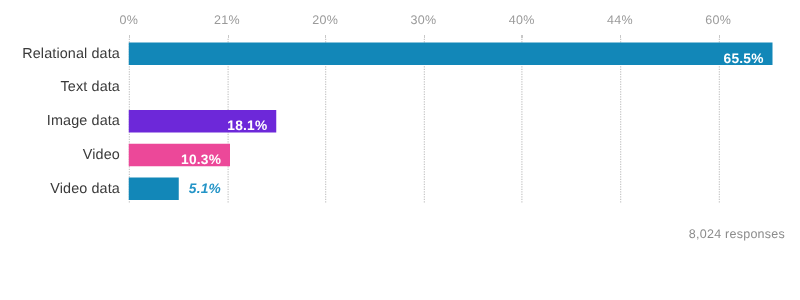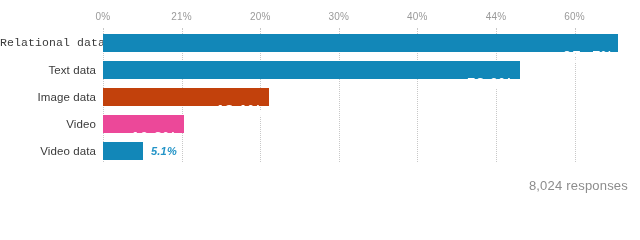--- a/index.html
+++ b/index.html
@@ -54,25 +54,25 @@
   }
   .bar{
     position:absolute;
     left:103px;
     top:0;
     height:18px;
     background:#1287b8;
   }
   .bar-value-in{
     position:absolute;
-    top:15px;
+    top:4px;
     height:18px;
     line-height:18px;
     right:7px;
-    font-size:16px;
+    font-size:11px;
     font-weight:bold;
     color:#ffffff;
     white-space:nowrap;
     letter-spacing:0.2px;
   }
   .bar-value-out{
     position:absolute;
     top:0;
     height:18px;
     line-height:18px;
@@ -80,21 +80,21 @@
     font-weight:bold;
     color:#2394c7;
     white-space:nowrap;
     letter-spacing:0.2px;
   }
   
   .footer-note{
     position:absolute;
     right:12px;
     bottom:10px;
-    font-size:13px;
+    font-size:10px;
     color:#8c8c8c;
     white-space:nowrap;
     letter-spacing:0.2px;
   }
 </style>
 </head>
 <body>
 
 <div id="chart">
     <div class="gridline" style="left: 103px;"></div>
@@ -104,35 +104,32 @@
     <div class="gridline" style="left: 260.2px;"></div>
     <div class="tick-label" style="left: 260.2px;">20%</div>
     <div class="gridline" style="left: 338.8px;"></div>
     <div class="tick-label" style="left: 338.8px;">30%</div>
     <div class="gridline" style="left: 417.4px;"></div>
     <div class="tick-label" style="left: 417.4px;">40%</div>
     <div class="gridline" style="left: 496px;"></div>
     <div class="tick-label" style="left: 496px;">44%</div>
     <div class="gridline" style="left: 574.6px;"></div>
     <div class="tick-label" style="left: 574.6px;">60%</div>
-    <div class="row" style="top: 34px; font-family: Liberation Mono, monospace;">
+    <div class="row" style="top: 34px;">
       <div class="cat-label">Relational data</div>
       <div class="bar" style="width: 515px; background: rgb(18, 135, 184); height: 18px;">
         <div class="bar-value-in" style="color: rgb(255, 255, 255);">65.5%</div>
       </div>
     </div>
     <div class="row" style="top: 61px;">
       <div class="cat-label">Text data</div>
-      <div class="bar" style="width: 417px; background: rgb(18, 135, 184); height: 18px;">
-        <div class="bar-value-in" style="color: rgb(255, 255, 255);">53.0%</div>
-      </div>
     </div>
     <div class="row" style="top: 88px;">
       <div class="cat-label">Image data</div>
-      <div class="bar" style="width: 118px; background: #c2410c; height: 18px; padding-left: 48px;">
+      <div class="bar" style="width: 118px; background: #6d28d9; height: 18px;">
         <div class="bar-value-in" style="color: rgb(255, 255, 255);">18.1%</div>
       </div>
     </div>
     <div class="row" style="top: 115px;">
       <div class="cat-label">Video</div>
       <div class="bar" style="width: 81px; background: #ec4899; height: 18px;">
         <div class="bar-value-in" style="color: rgb(255, 255, 255);">10.3%</div>
       </div>
     </div>
     <div class="row" style="top: 142px;">

